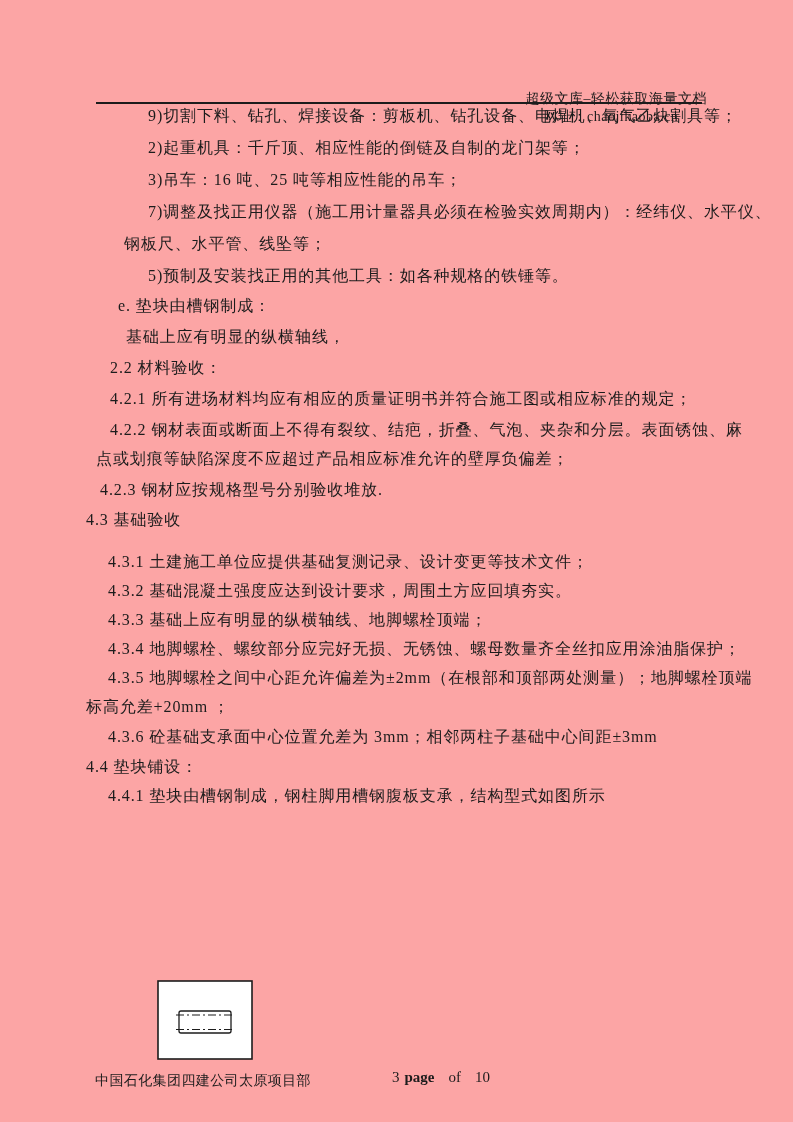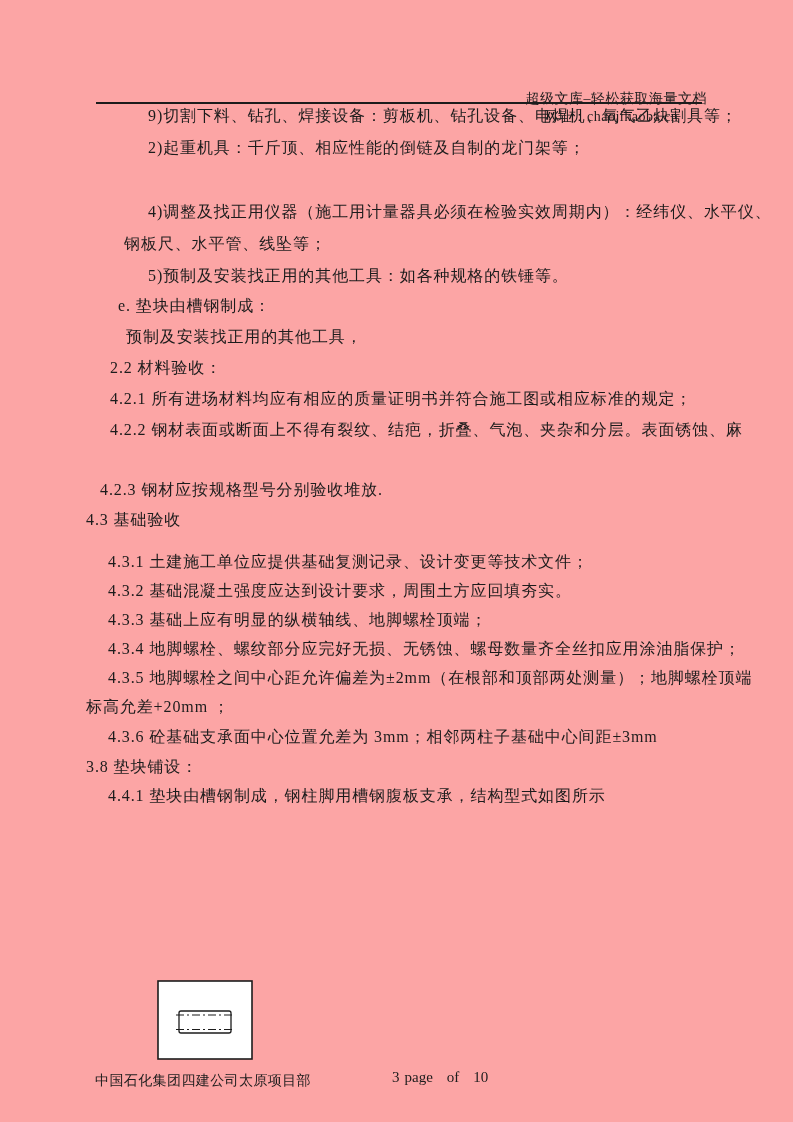--- a/index.html
+++ b/index.html
@@ -40,55 +40,57 @@
     letter-spacing:0.4px;
     white-space:pre;
     margin-top:20px;
   }
   .ftr-page{
     position:absolute;
     left:377px;top:1052px;
     font-size:15px;
     white-space:pre;
   }
-  .ftr-page .w1{margin-left:5px;}
+  .ftr-page .w1{margin-left:5px;font-weight:bold;}
   .ftr-page .w2{margin-left:14px;font-family:Liberation Serif, serif;}
   .ftr-page .w3{margin-left:14px;font-family:Liberation Serif, serif;}
 </style>
 </head>
 <body>
 
 <div class="page">
 
   <div class="hdr">
     <span>超级文库–轻松获取海量文档</span>
     <span class="url">网址：chaojikaoba.cn</span>
   </div>
   <div class="hdr-rule"></div>
 
   <div class="ln" style="top:107px;left:148px">9)切割下料、钻孔、焊接设备：剪板机、钻孔设备、电焊机、氧气乙炔割具等；</div>
   <div class="ln" style="top:139px;left:148px">2)起重机具：千斤顶、相应性能的倒链及自制的龙门架等；</div>
-  <div class="ln" style="top:203px;left:148px">4)调整及找正用仪器（施工用计量器具必须在检验实效周期内）：经纬仪、水平仪、</div>
+  <div class="ln" style="top:171px;left:148px">3)吊车：16 吨、25 吨等相应性能的吊车；</div>
+  <div class="ln" style="top:203px;left:148px">7)调整及找正用仪器（施工用计量器具必须在检验实效周期内）：经纬仪、水平仪、</div>
   <div class="ln" style="top:235px;left:124px">钢板尺、水平管、线坠等；</div>
   <div class="ln" style="top:267px;left:148px">5)预制及安装找正用的其他工具：如各种规格的铁锤等。</div>
   <div class="ln" style="top:297px;left:118px">e. 垫块由槽钢制成：</div>
-  <div class="ln" style="top:328px;left:126px">预制及安装找正用的其他工具，</div>
+  <div class="ln" style="top:328px;left:126px">基础上应有明显的纵横轴线，</div>
   <div class="ln" style="top:359px;left:110px">2.2 材料验收：</div>
   <div class="ln" style="top:390px;left:110px">4.2.1 所有进场材料均应有相应的质量证明书并符合施工图或相应标准的规定；</div>
   <div class="ln" style="top:421px;left:110px">4.2.2 钢材表面或断面上不得有裂纹、结疤，折叠、气泡、夹杂和分层。表面锈蚀、麻</div>
+  <div class="ln" style="top:450px;left:96px">点或划痕等缺陷深度不应超过产品相应标准允许的壁厚负偏差；</div>
   <div class="ln" style="top:481px;left:100px">4.2.3 钢材应按规格型号分别验收堆放.</div>
   <div class="ln" style="top:511px;left:86px">4.3 基础验收</div>
   <div class="ln" style="top:553px;left:108px">4.3.1 土建施工单位应提供基础复测记录、设计变更等技术文件；</div>
   <div class="ln" style="top:582px;left:108px">4.3.2 基础混凝土强度应达到设计要求，周围土方应回填夯实。</div>
   <div class="ln" style="top:611px;left:108px">4.3.3 基础上应有明显的纵横轴线、地脚螺栓顶端；</div>
   <div class="ln" style="top:640px;left:108px">4.3.4 地脚螺栓、螺纹部分应完好无损、无锈蚀、螺母数量齐全丝扣应用涂油脂保护；</div>
   <div class="ln" style="top:669px;left:108px">4.3.5 地脚螺栓之间中心距允许偏差为±2mm（在根部和顶部两处测量）；地脚螺栓顶端</div>
   <div class="ln" style="top:698px;left:86px">标高允差+20mm ；</div>
   <div class="ln" style="top:728px;left:108px">4.3.6 砼基础支承面中心位置允差为 3mm；相邻两柱子基础中心间距±3mm</div>
-  <div class="ln" style="top:758px;left:86px">3.8 垫块铺设：</div>
+  <div class="ln" style="top:758px;left:86px">4.4 垫块铺设：</div>
   <div class="ln" style="top:787px;left:108px">4.4.1 垫块由槽钢制成，钢柱脚用槽钢腹板支承，结构型式如图所示</div>
 
   <div class="ftr-left">中国石化集团四建公司太原项目部</div>
 
   <div class="ftr-page">
     <span>3</span><span class="w1">page</span><span class="w2">of</span><span class="w3">10</span>
   </div>
 
   <svg class="fig" width="100" height="92" viewBox="0 0 100 92">
 

